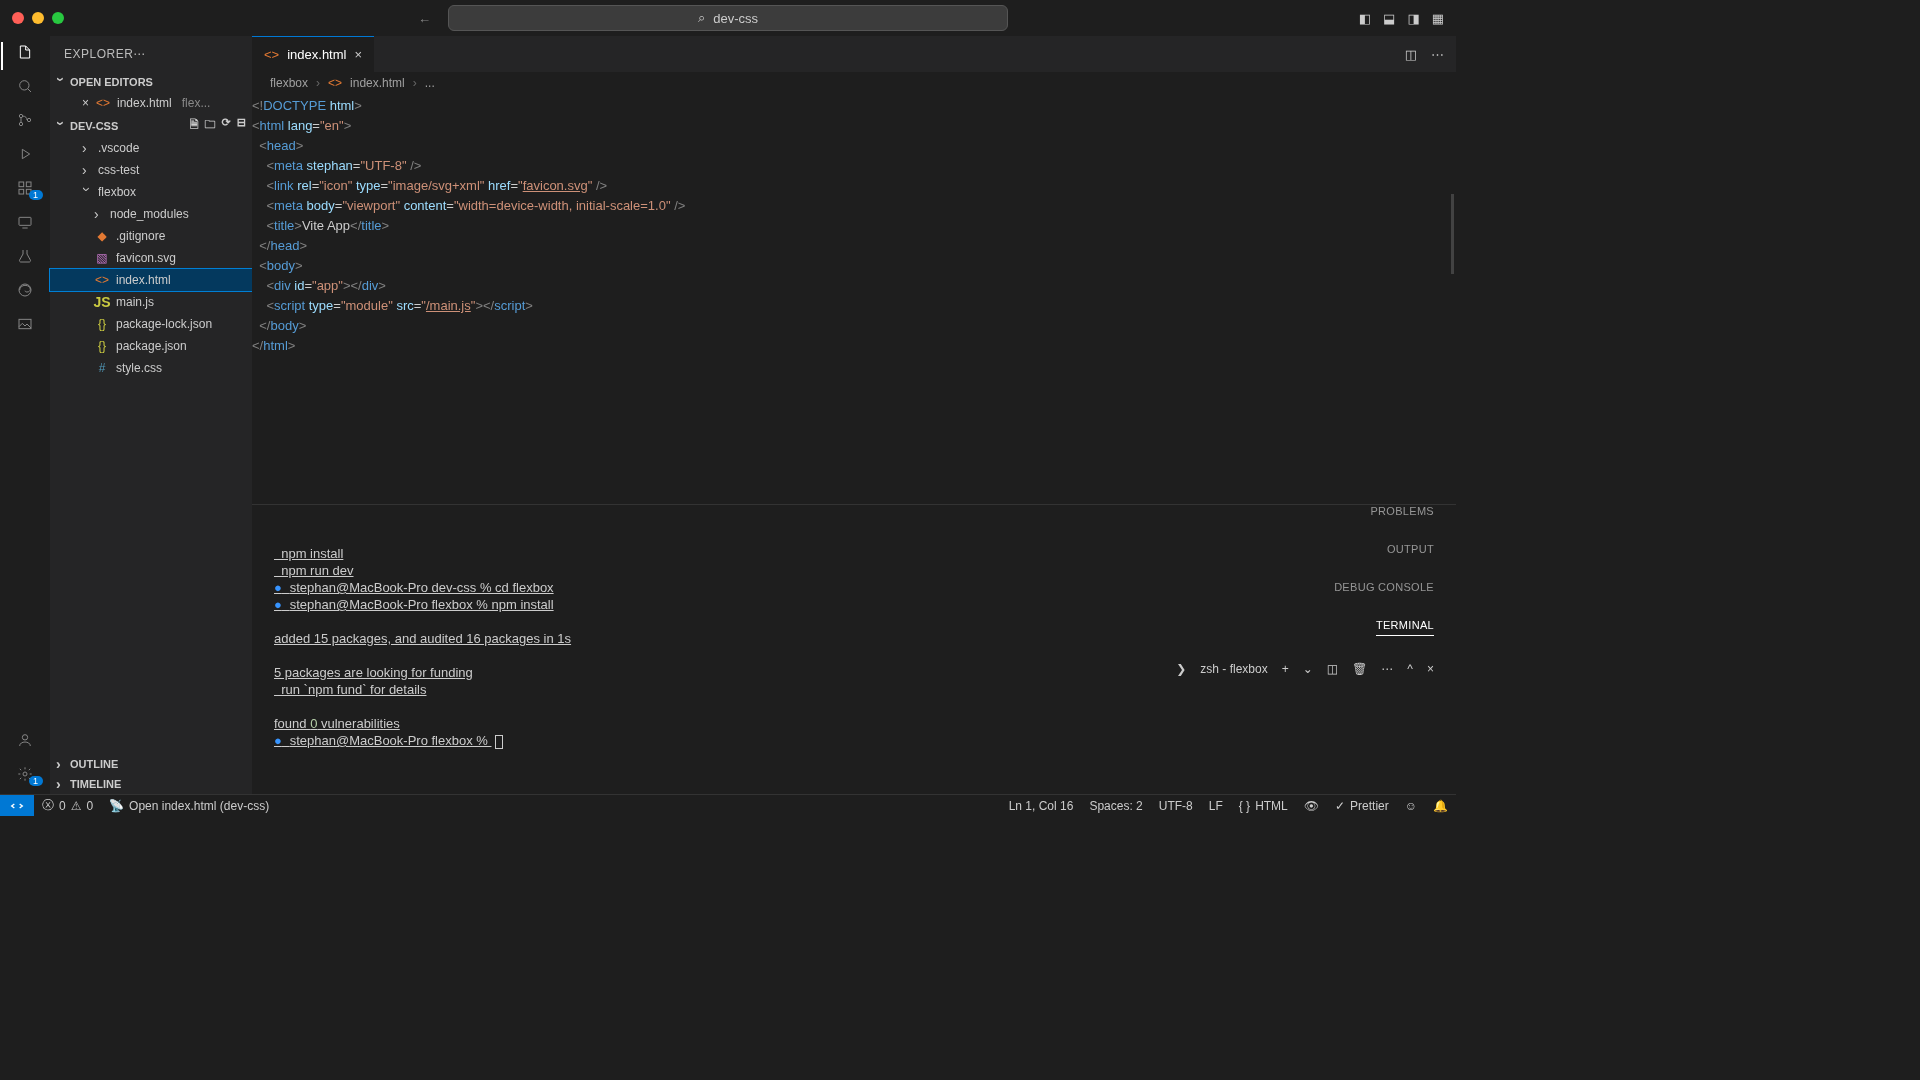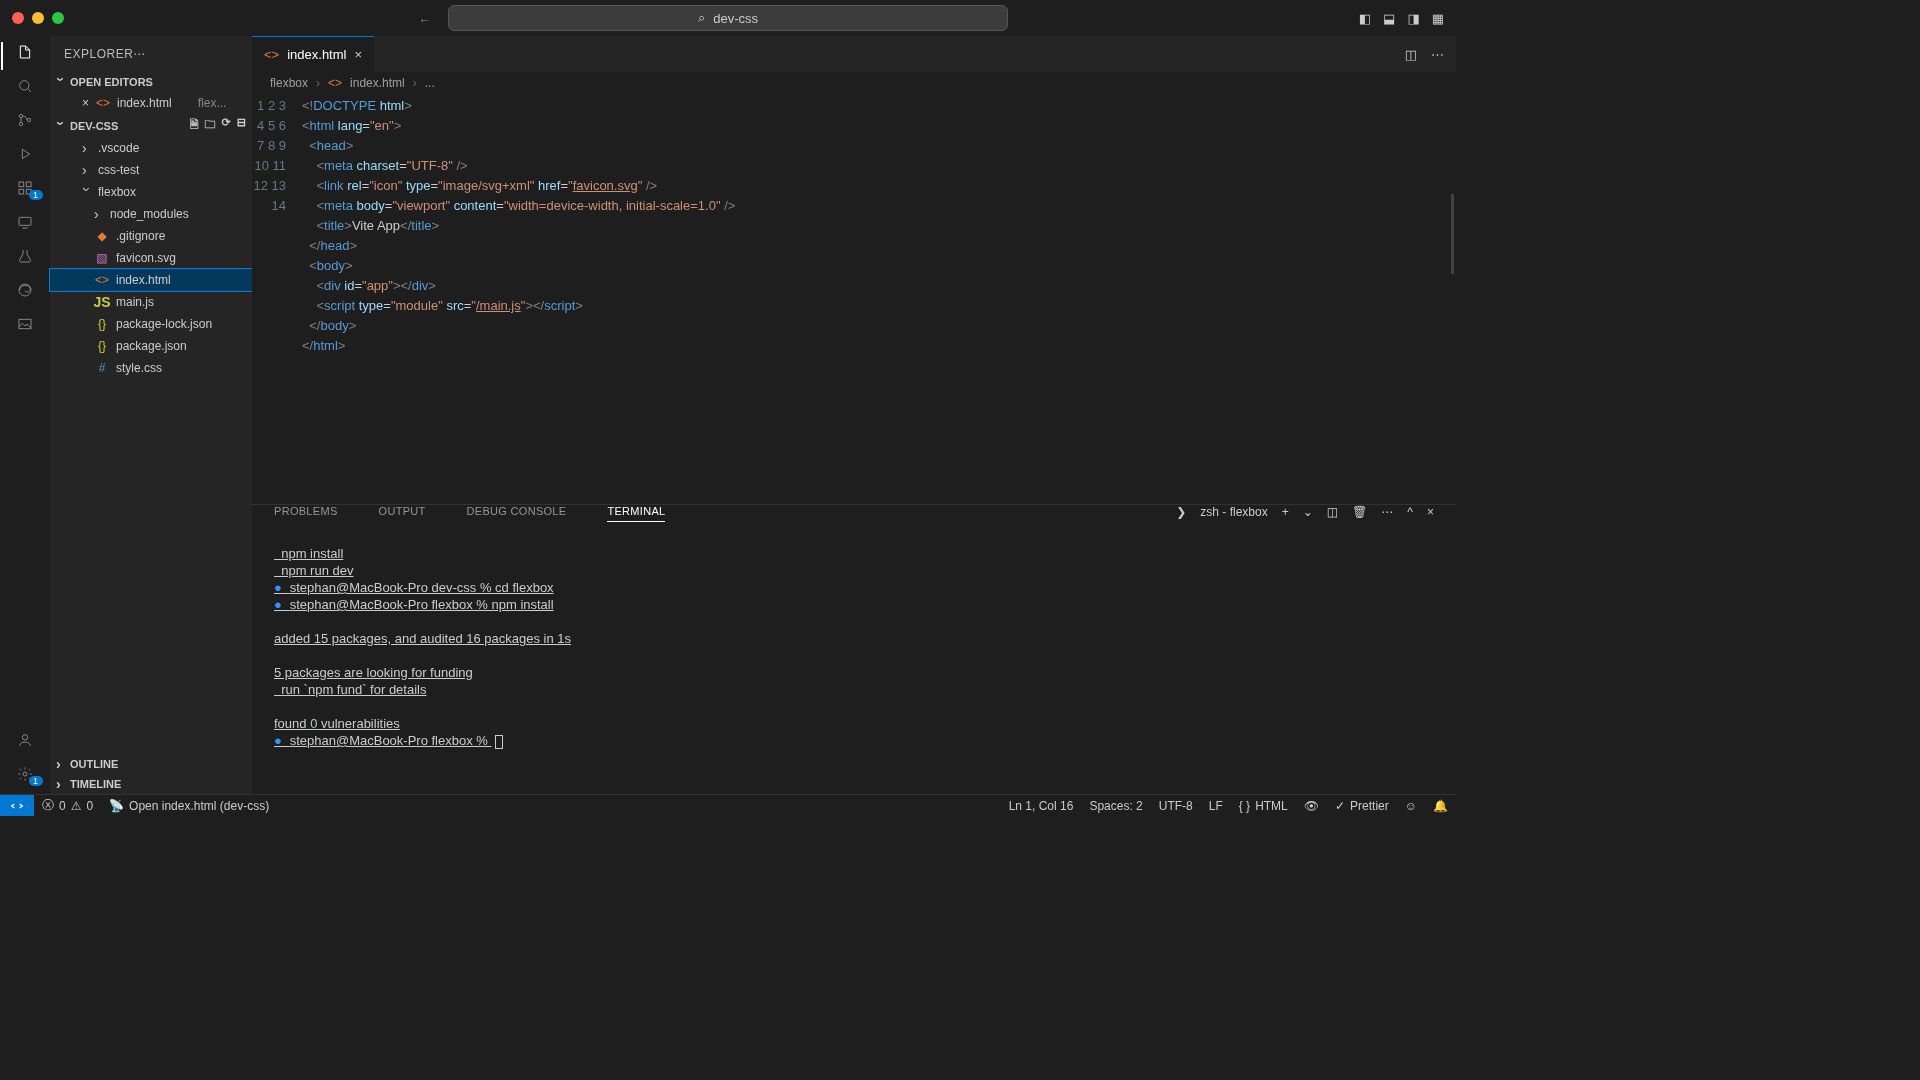--- a/index.html
+++ b/index.html
@@ -19,34 +19,34 @@
 .badge { position:absolute; right:6px; bottom:-4px; background:#0078d4; color:#fff; border-radius:8px; font-size:9px; padding:0 4px; min-width:14px; text-align:center; }
 .sidebar { width:202px; background:#252526; display:flex; flex-direction:column; font-size:12px; }
 .sb-hdr { height:36px; display:flex; align-items:center; padding:0 14px; color:#bbb; text-transform:uppercase; letter-spacing:0.5px; }
 .sb-sec-hdr { display:flex; align-items:center; gap:4px; padding:2px 6px; color:#ccc; font-weight:700; font-size:11px; cursor:pointer; }
 .sb-sec-hdr .actions { margin-left:auto; display:flex; gap:6px; color:#ccc; }
 .tree-item { display:flex; align-items:center; gap:6px; padding:2px 0 2px 20px; height:22px; cursor:pointer; color:#ccc; }
 .tree-item.depth2 { padding-left:32px; }
 .tree-item.depth3 { padding-left:44px; }
 .tree-item.sel { background:#04395e; outline:1px solid #007fd4; }
 .tree-item .icon { width:16px; display:flex; justify-content:center; }
-.tree-item .dim { color:#888; margin-left:20px; }
+.tree-item .dim { color:#888; margin-left:4px; }
 .editor { flex:1; display:flex; flex-direction:column; background:#1e1e1e; min-width:0; }
 .tabs { height:36px; display:flex; background:#252526; align-items:center; }
 .tab { height:36px; display:flex; align-items:center; gap:8px; padding:0 12px; background:#1e1e1e; border-top:1px solid #0078d4; color:#fff; }
 .tab .close { color:#ccc; }
 .tab-actions { margin-left:auto; display:flex; gap:14px; padding:0 12px; color:#ccc;}
 .crumbs { height:22px; display:flex; align-items:center; gap:8px; padding:0 18px; color:#a0a0a0; font-size:12px; }
 .crumbs .sep { color:#666; }
 .code { flex:1; display:flex; font-family:Menlo,Monaco,monospace; font-size:13px; line-height:20px; overflow:hidden; }
 .gutter { width:50px; text-align:right; color:#6e7681; padding-right:16px; padding-top:2px; user-select:none; }
 .lines { flex:1; padding-top:2px; white-space:pre; }
 .t-br{color:#808080;} .t-tag{color:#569cd6;} .t-attr{color:#9cdcfe;} .t-str{color:#ce9178;} .t-doc{color:#569cd6;}
 .panel { height:290px; border-top:1px solid #333; background:#1e1e1e; display:flex; flex-direction:column; }
-.panel-tabs { height:34px; display:flex; align-items:flex-start; gap:41px; padding:0 22px; color:#969696; font-size:11px; }
+.panel-tabs { height:34px; display:flex; align-items:flex-end; gap:26px; padding:0 22px; color:#969696; font-size:11px;flex-direction:column; }
 .panel-tabs .pt { cursor:pointer; letter-spacing:0.3px; }
 .panel-tabs .pt.active { color:#fff; border-bottom:1px solid #fff; padding-bottom:4px;}
 .panel-tabs .ptright { margin-left:auto; display:flex; align-items:center; gap:14px; color:#ccc; font-size:12px;}
 .term { flex:1; font-family:Menlo,Monaco,monospace; font-size:13px; line-height:17px; padding:6px 22px; color:#ccc; white-space:pre; overflow:hidden;text-decoration:underline; }
 .term .pb{color:#3794ff;} .term .num{color:#b5cea8;}
 .status { height:22px; background:#1e1e1e; border-top:1px solid #333; display:flex; align-items:center; font-size:12px; color:#ccc; }
 .status .remote { background:#0078d4; color:#fff; width:34px; height:22px; display:flex; align-items:center; justify-content:center;}
 .status .sitem { padding:0 8px; display:flex; align-items:center; gap:5px; cursor:pointer;}
 .status .right { margin-left:auto; display:flex; }
 svg { width:16px; height:16px; }
@@ -255,38 +255,24 @@
     <div class="crumbs">
       <span>flexbox</span>
         <span class="sep">›</span>
       <span style="color:#e37933">&lt;&gt;</span>
       <span>index.html</span>
         <span class="sep">›</span>
       <span>...</span>
     </div>
     <div class="code" style="position:relative">
       <div class="mm"></div>
-      <div class="gutter">1
-2
-3
-4
-5
-6
-7
-8
-9
-10
-11
-12
-13
-14</div>
       <div class="lines"><span class="t-br">&lt;!</span><span class="t-doc">DOCTYPE</span> <span class="t-attr">html</span><span class="t-br">&gt;</span>
 <span class="t-br">&lt;</span><span class="t-tag">html</span> <span class="t-attr">lang</span>=<span class="t-str">"en"</span><span class="t-br">&gt;</span>
   <span class="t-br">&lt;</span><span class="t-tag">head</span><span class="t-br">&gt;</span>
-    <span class="t-br">&lt;</span><span class="t-tag">meta</span> <span class="t-attr">charset</span>=<span class="t-str">"UTF-8"</span> <span class="t-br">/&gt;</span>
+    <span class="t-br">&lt;</span><span class="t-tag">meta</span> <span class="t-attr">stephan</span>=<span class="t-str">"UTF-8"</span> <span class="t-br">/&gt;</span>
     <span class="t-br">&lt;</span><span class="t-tag">link</span> <span class="t-attr">rel</span>=<span class="t-str">"icon"</span> <span class="t-attr">type</span>=<span class="t-str">"image/svg+xml"</span> <span class="t-attr">href</span>=<span class="t-str">"<u>favicon.svg</u>"</span> <span class="t-br">/&gt;</span>
     <span class="t-br">&lt;</span><span class="t-tag">meta</span> <span class="t-attr">body</span>=<span class="t-str">"viewport"</span> <span class="t-attr">content</span>=<span class="t-str">"width=device-width, initial-scale=1.0"</span> <span class="t-br">/&gt;</span>
     <span class="t-br">&lt;</span><span class="t-tag">title</span><span class="t-br">&gt;</span>Vite App<span class="t-br">&lt;/</span><span class="t-tag">title</span><span class="t-br">&gt;</span>
   <span class="t-br">&lt;/</span><span class="t-tag">head</span><span class="t-br">&gt;</span>
   <span class="t-br">&lt;</span><span class="t-tag">body</span><span class="t-br">&gt;</span>
     <span class="t-br">&lt;</span><span class="t-tag">div</span> <span class="t-attr">id</span>=<span class="t-str">"app"</span><span class="t-br">&gt;&lt;/</span><span class="t-tag">div</span><span class="t-br">&gt;</span>
     <span class="t-br">&lt;</span><span class="t-tag">script</span> <span class="t-attr">type</span>=<span class="t-str">"module"</span> <span class="t-attr">src</span>=<span class="t-str">"<u>/main.js</u>"</span><span class="t-br">&gt;&lt;/</span><span class="t-tag">script</span><span class="t-br">&gt;</span>
   <span class="t-br">&lt;/</span><span class="t-tag">body</span><span class="t-br">&gt;</span>
 <span class="t-br">&lt;/</span><span class="t-tag">html</span><span class="t-br">&gt;</span>
 </div>

